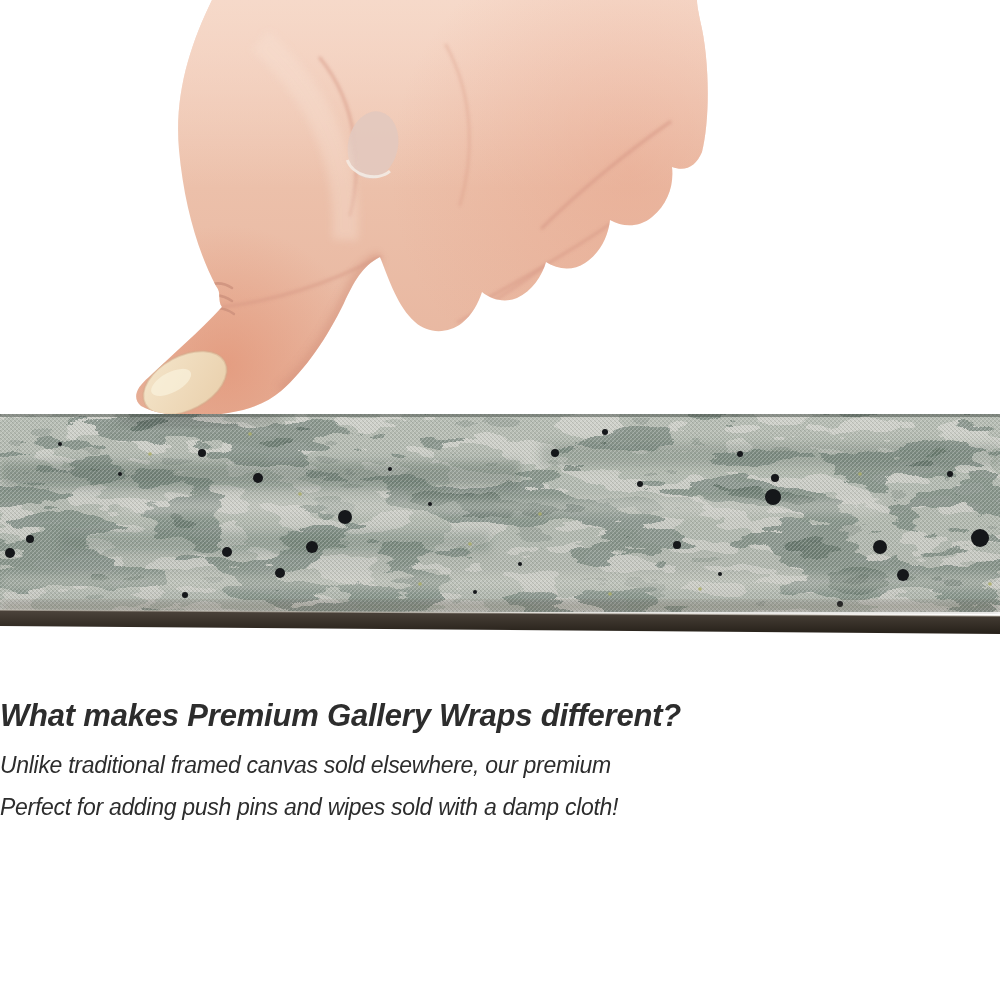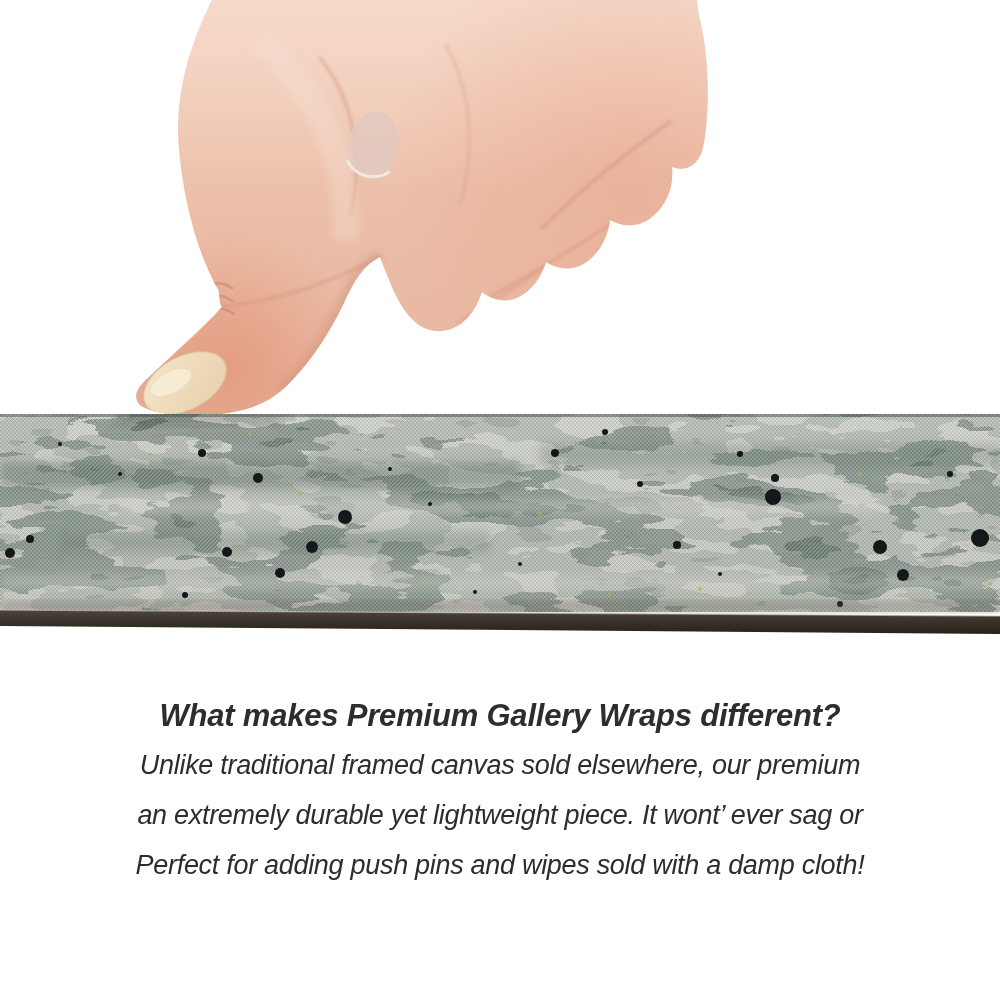--- a/index.html
+++ b/index.html
@@ -18,31 +18,31 @@
   
   .hand-svg{position:absolute;left:110px;top:0;width:600px;height:420px;}
 
   
   .strip{position:absolute;left:0;top:414px;width:1000px;height:222px;}
   .strip svg{display:block;width:100%;height:100%;}
 
   
   .caption{
     position:absolute;left:0;top:698px;width:1000px;
-    text-align:center;color:var(--text);
+    color:var(--text);
     font-style:italic;
   }
   .caption h1{
     margin:0 0 10px 0;
     font-size:31px;font-weight:600;letter-spacing:-0.2px;
     color:var(--text);
   }
   .caption p{
-    margin:8px;
-    font-size:27px;font-weight:500;line-height:42px;letter-spacing:-0.3px;
+    margin:0;
+    font-size:23px;font-weight:500;line-height:42px;letter-spacing:-0.3px;
     color:var(--text);
   }
 </style>
 </head>
 <body>
 
 <div class="stage">
 
   <svg class="hand-svg" viewBox="0 0 600 420" aria-hidden="true">
     <defs>
@@ -233,17 +233,16 @@
       <rect x="0" y="188" width="1000" height="9" fill="rgba(96,90,78,0.4)" filter="url(#blurS)"></rect>
 
       <polygon points="0,196 1000,202 1000,220 0,212" fill="url(#edgeGrad)"></polygon>
       <line x1="0" y1="196" x2="1000" y2="202" stroke="rgba(205,200,190,0.55)" stroke-width="1.4"></line>
     </svg>
   </div>
 
   <section class="caption">
     <h1>What makes Premium Gallery Wraps different?</h1>
     <p>Unlike traditional framed canvas sold elsewhere, our premium</p>
-    <p>an extremely durable yet lightweight piece. It wont’ ever sag or</p>
     <p>Perfect for adding push pins and wipes sold with a damp cloth!</p>
   </section>
 
 </div>
 
 </body></html>

